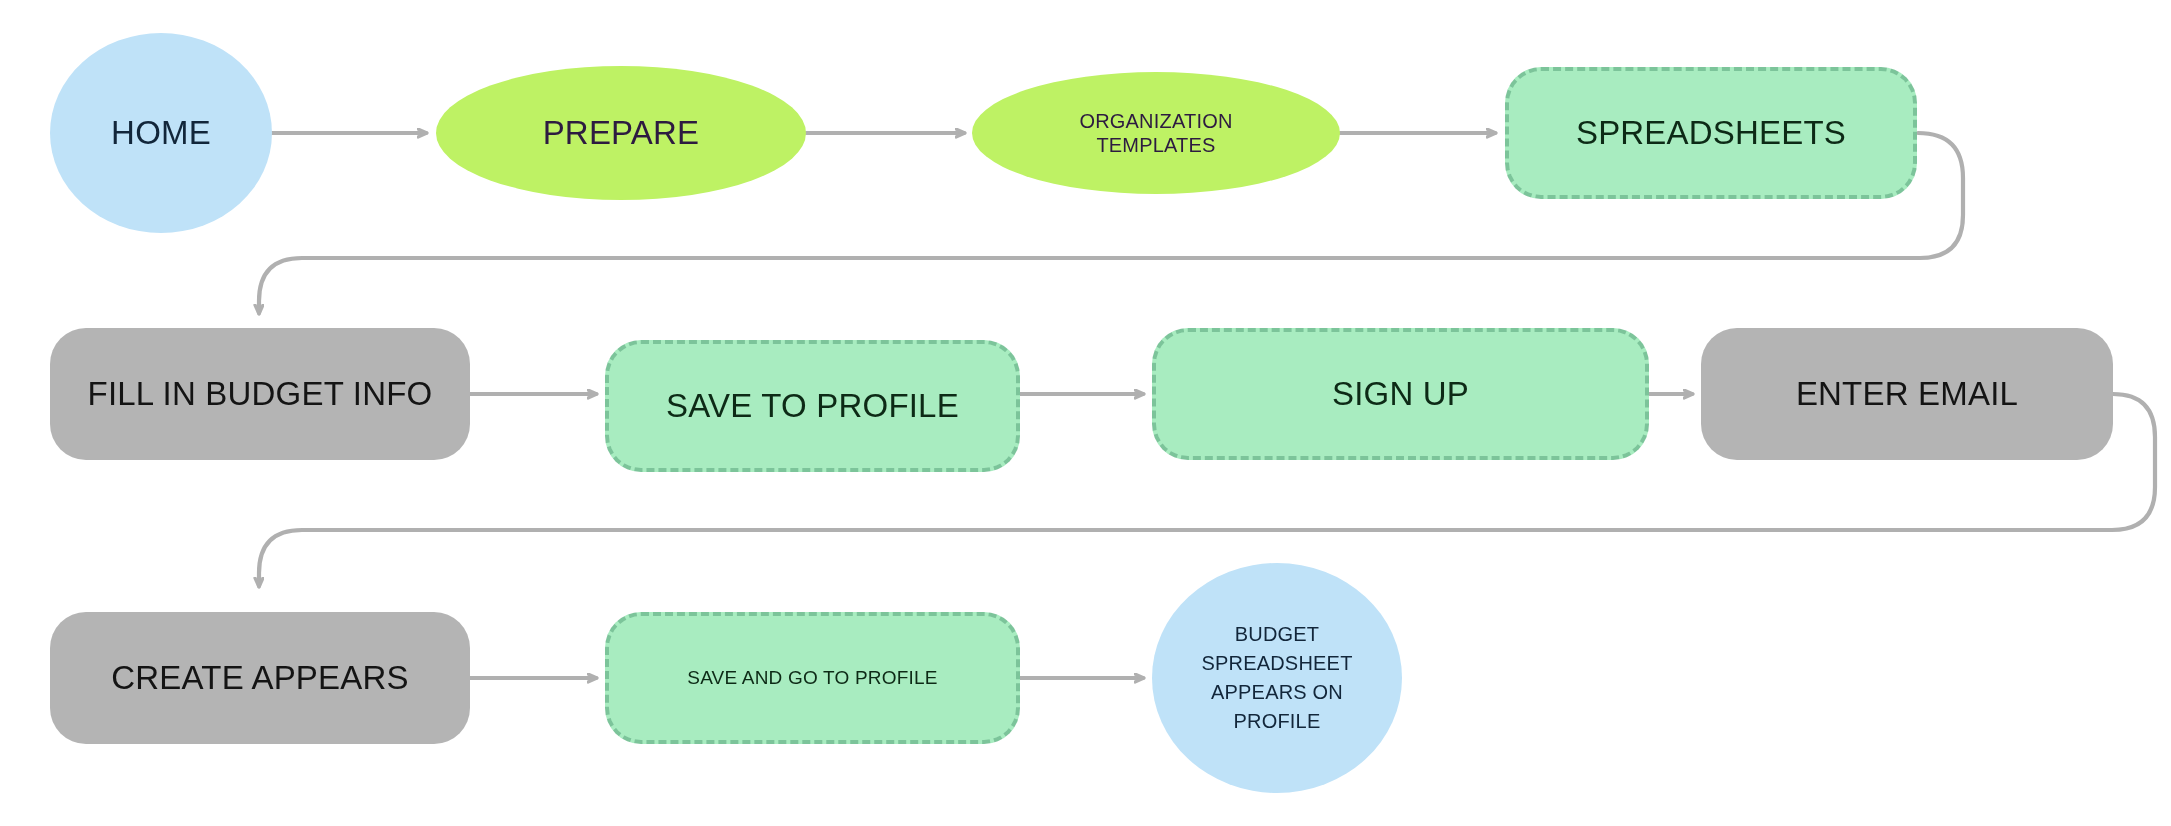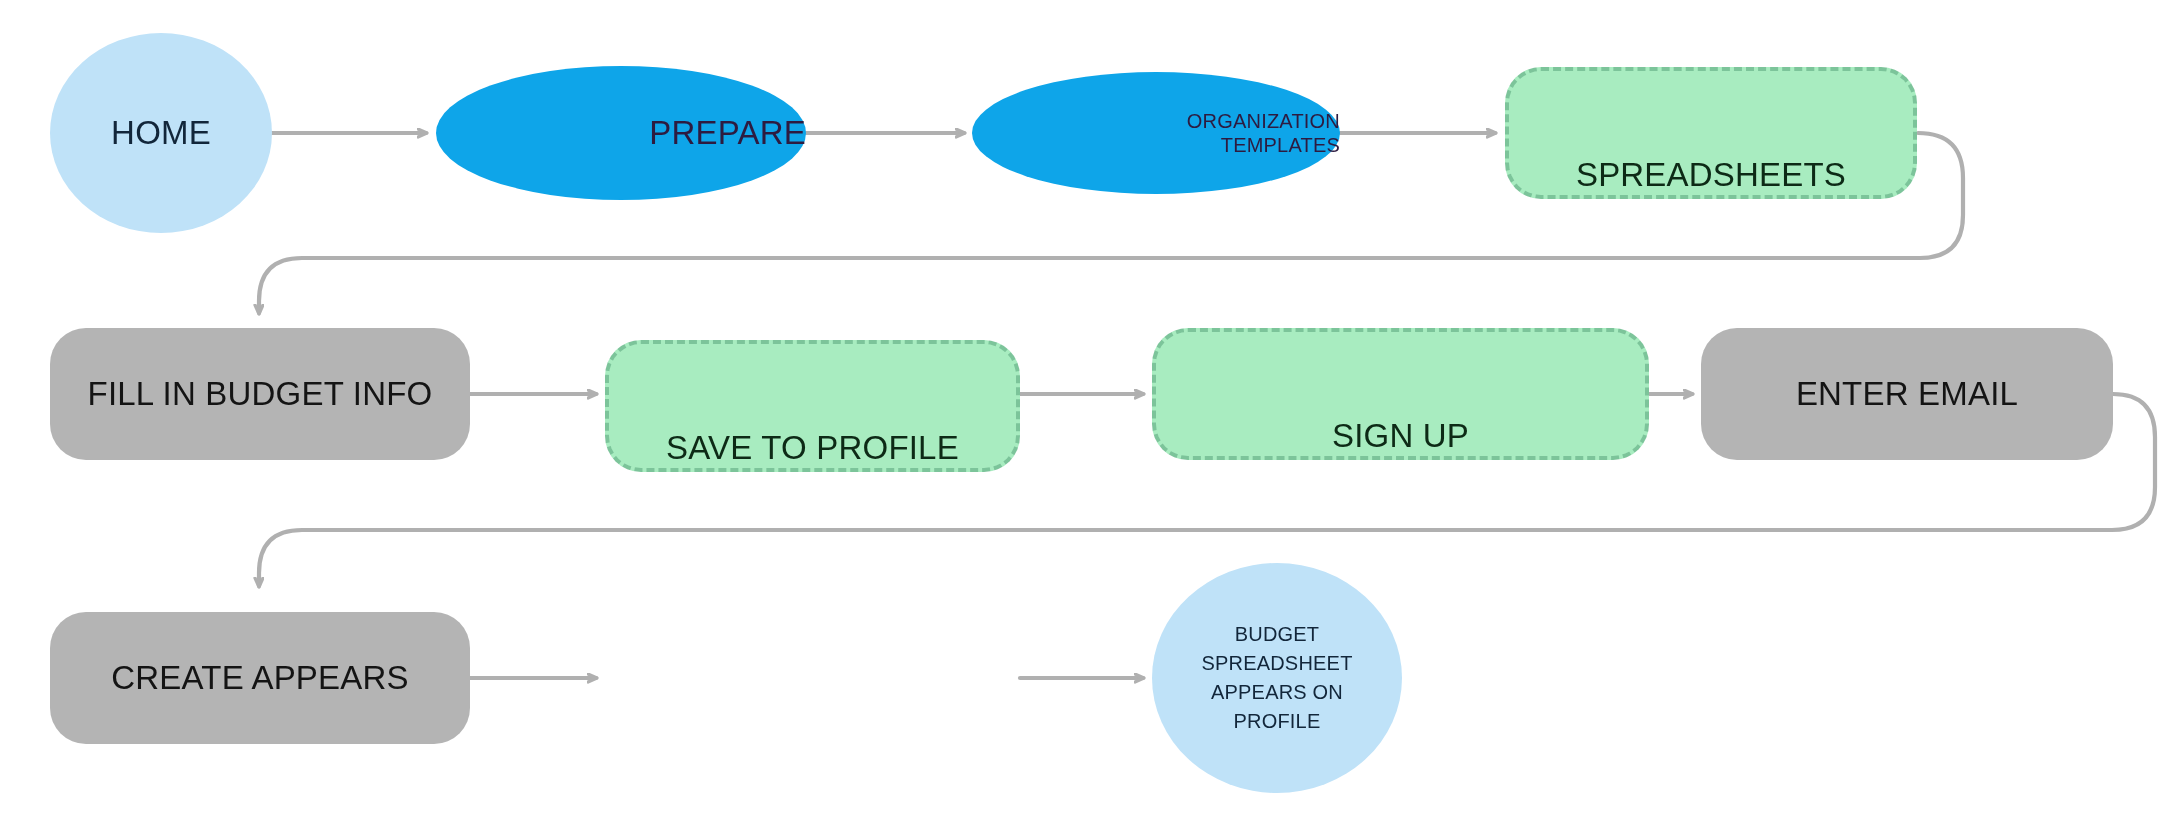--- a/index.html
+++ b/index.html
@@ -42,38 +42,36 @@
     white-space: pre-line;
   }
   
   .shape-circle {
     background: #bfe2f8;
     border-radius: 50%;
     color: #12263a;
   }
   
   .shape-ellipse {
-    background: #0ea5e9;
+    background: #bef264;
     border-radius: 50%;
     color: #2d1b40;
-    text-align: right;
   }
   
   .shape-gray {
     background: #b4b4b4;
     border-radius: 36px;
     color: #141414;
   }
   
   .shape-green {
     background: #a8ecc0;
     border: 4px dashed #7cc49a;
     border-radius: 36px;
     color: #0d2a16;
-    align-items: flex-end;
   }
   .fs-lg { font-size: 33px; }
   .fs-sm { font-size: 20px; }
   .fs-xs { font-size: 19px; }
 </style>
 </head>
 <body>
 
 <div id="canvas">
 
@@ -135,20 +133,23 @@
   </div>
 
   <div class="node shape-gray fs-lg" style="left:1701px; top:328px; width:412px; height:132px;">
     <span class="node-label">ENTER EMAIL</span>
   </div>
 
   <div class="node shape-gray fs-lg" style="left:50px; top:612px; width:420px; height:132px;">
     <span class="node-label">CREATE APPEARS</span>
   </div>
 
+  <div class="node shape-green fs-xs" style="left:605px; top:612px; width:415px; height:132px;">
+    <span class="node-label">SAVE AND GO TO PROFILE</span>
+  </div>
 
   <div class="node shape-circle fs-sm" style="left:1152px; top:563px; width:250px; height:230px; line-height:1.45;">
     <span class="node-label">BUDGET
 SPREADSHEET
 APPEARS ON
 PROFILE</span>
   </div>
 
 </div>
 

